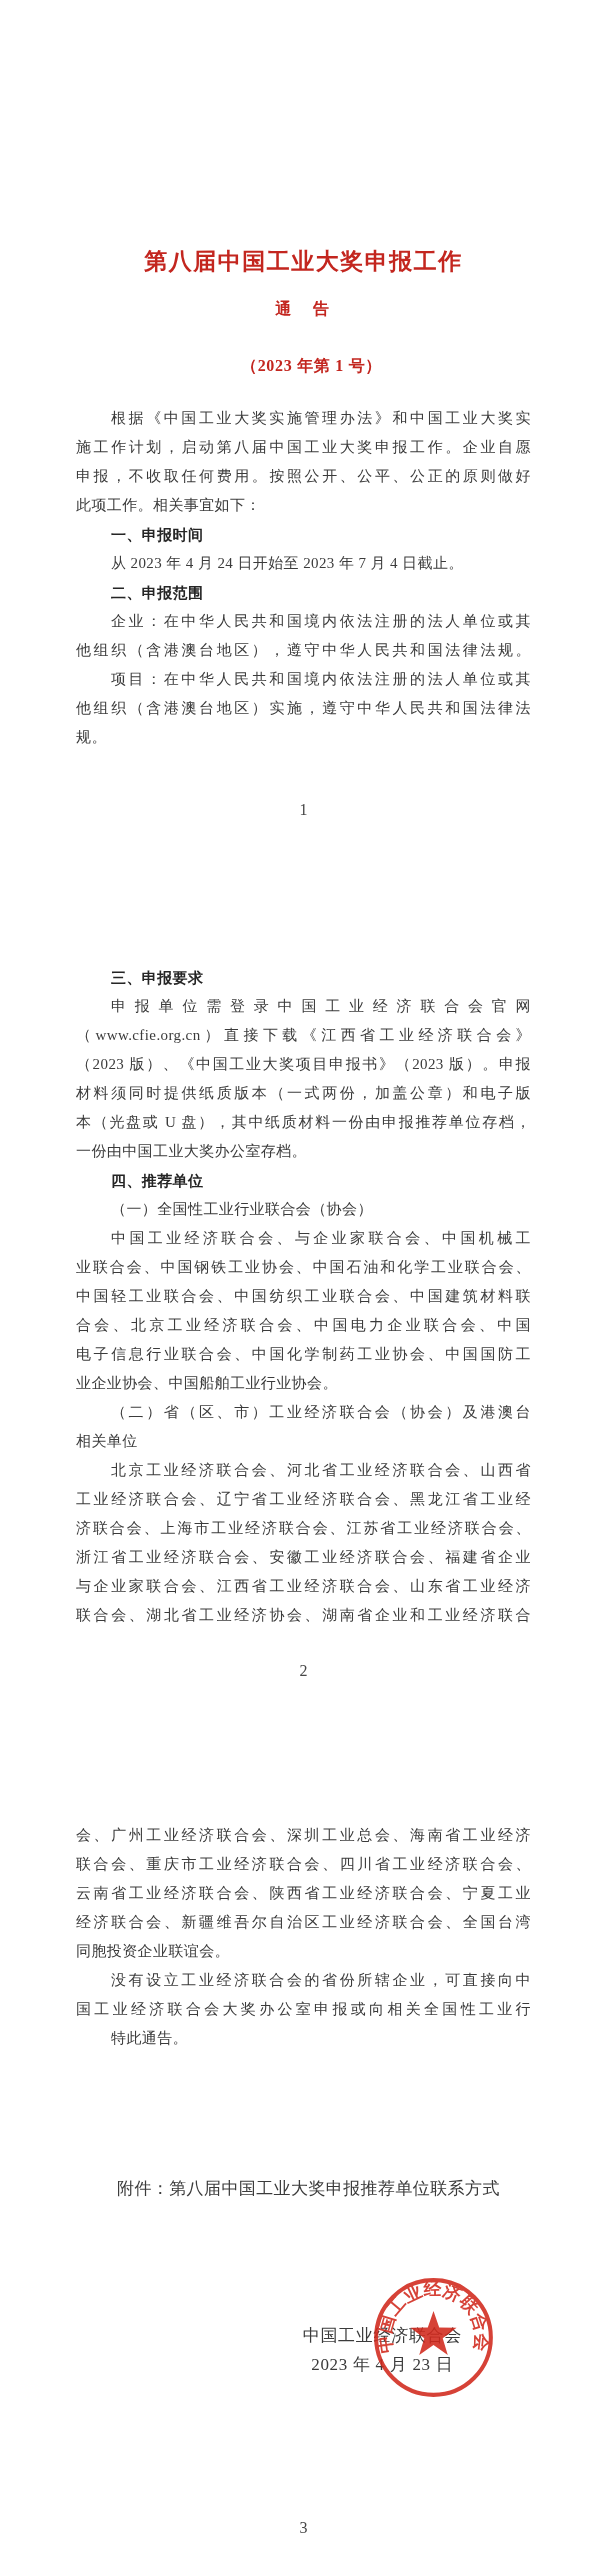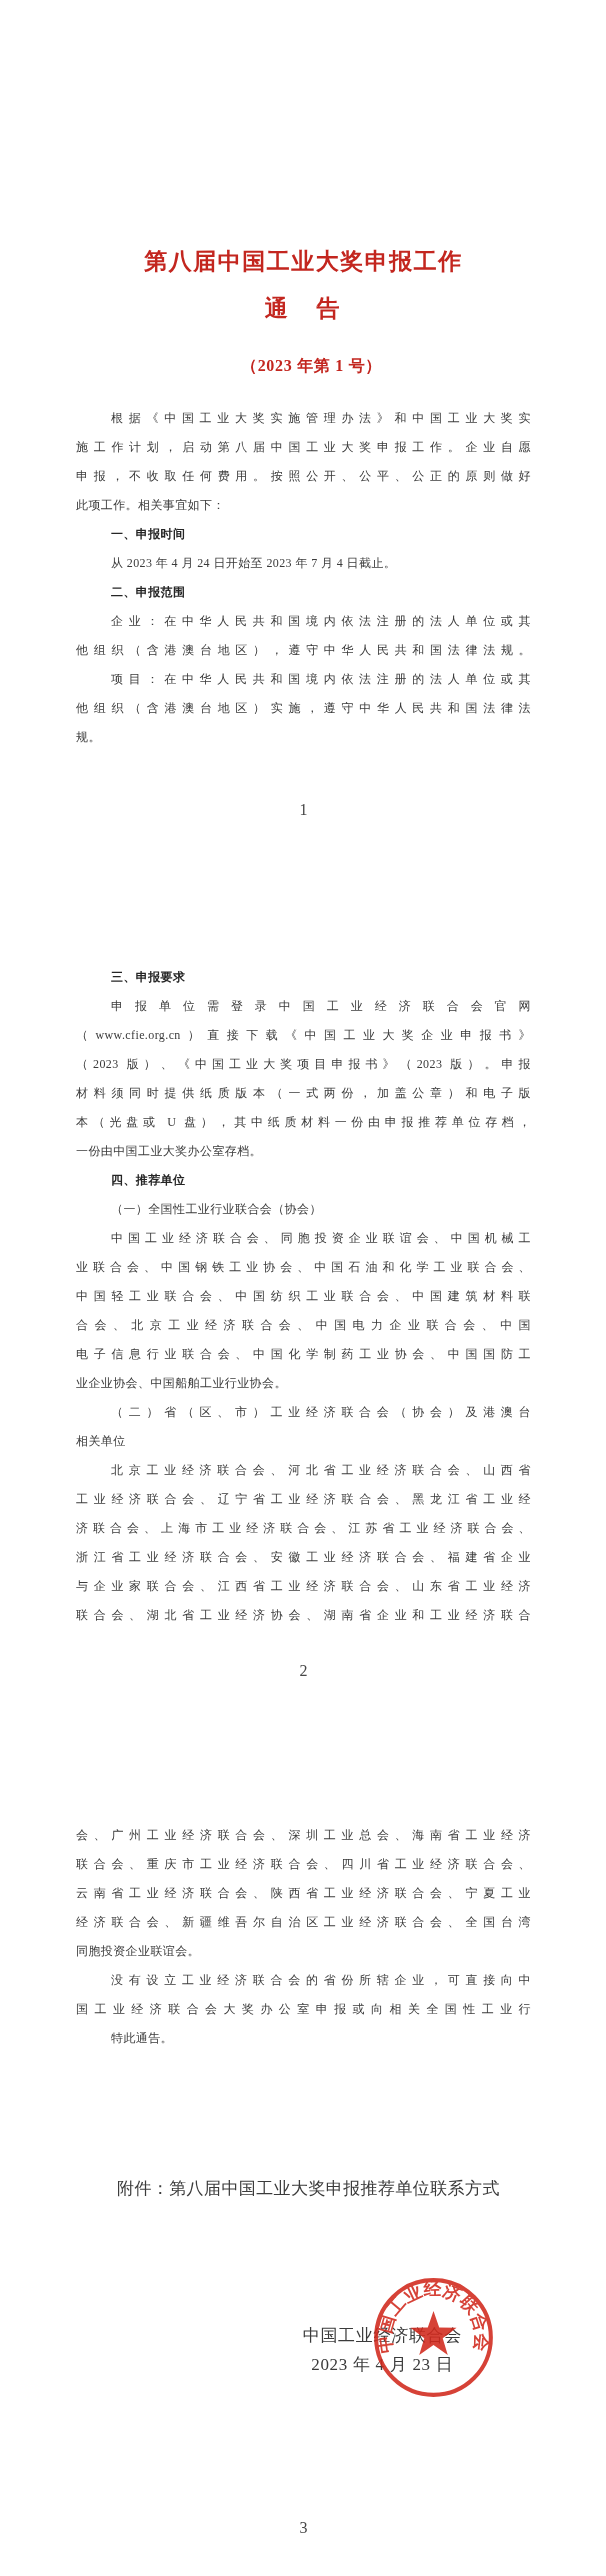--- a/index.html
+++ b/index.html
@@ -8,26 +8,26 @@
     overflow:hidden;
     font-family:"Liberation Serif", serif;
     margin-top:24px;
   }
   
   .title-line {
     position:absolute; left:0; width:607px; text-align:center;
     color:#c3261f; font-weight:bold; font-family:"Liberation Serif", serif;
   }
   #title1 { top:223px; font-size:23px; line-height:29px; letter-spacing:1.5px; }
-  #title2 { top:270px; font-size:23px; line-height:29px; letter-spacing:2.9px;text-align:center; }
+  #title2 { top:270px; font-size:16px; line-height:29px; letter-spacing:2.9px;text-align:center; }
   #docno  { top:332px; font-size:16px; line-height:19px; letter-spacing:0.7px;padding-left:8px; }
   
   .body-block { position:absolute; left:76px; width:455px; }
   .l {
-    min-height:29px; line-height:29px; font-size:12px; color:#3b3b3b;
+    min-height:29px; line-height:29px; font-size:15px; color:#3b3b3b;
     text-align:justify; letter-spacing:0.4px;
     font-family:"Liberation Serif", serif;
   }
   .f { text-align-last:justify; }
   .e { text-align-last:left; }
   .i { text-indent:35px; }
   .hd {
     font-family:"Liberation Sans", sans-serif; font-weight:bold;
     color:#252525; text-align-last:left;
   }
@@ -82,28 +82,28 @@
     <div class="l f">他组织（含港澳台地区），遵守中华人民共和国法律法规。</div>
     <div class="l i f">项目：在中华人民共和国境内依法注册的法人单位或其</div>
     <div class="l f">他组织（含港澳台地区）实施，遵守中华人民共和国法律法</div>
     <div class="l e">规。</div>
   </div>
   <div id="pn1" class="pagenum">1</div>
 
   <div id="p2-body" class="body-block">
     <div class="l i hd">三、申报要求</div>
     <div class="l i f">申报单位需登录中国工业经济联合会官网</div>
-    <div class="l f">（www.cfie.org.cn）直接下载《中国工业大奖企业申报书》</div>
+    <div class="l f">（www.cfie.org.cn）直接下载《江西省工业经济联合会》</div>
     <div class="l f">（2023 版）、《中国工业大奖项目申报书》（2023 版）。申报</div>
     <div class="l f">材料须同时提供纸质版本（一式两份，加盖公章）和电子版</div>
     <div class="l f">本（光盘或 U 盘），其中纸质材料一份由申报推荐单位存档，</div>
     <div class="l e">一份由中国工业大奖办公室存档。</div>
     <div class="l i hd">四、推荐单位</div>
     <div class="l i e">（一）全国性工业行业联合会（协会）</div>
-    <div class="l i f">中国工业经济联合会、同胞投资企业联谊会、中国机械工</div>
+    <div class="l i f">中国工业经济联合会、与企业家联合会、中国机械工</div>
     <div class="l f">业联合会、中国钢铁工业协会、中国石油和化学工业联合会、</div>
     <div class="l f">中国轻工业联合会、中国纺织工业联合会、中国建筑材料联</div>
     <div class="l f">合会、北京工业经济联合会、中国电力企业联合会、中国</div>
     <div class="l f">电子信息行业联合会、中国化学制药工业协会、中国国防工</div>
     <div class="l e">业企业协会、中国船舶工业行业协会。</div>
     <div class="l i f">（二）省（区、市）工业经济联合会（协会）及港澳台</div>
     <div class="l e">相关单位</div>
     <div class="l i f">北京工业经济联合会、河北省工业经济联合会、山西省</div>
     <div class="l f">工业经济联合会、辽宁省工业经济联合会、黑龙江省工业经</div>
     <div class="l f">济联合会、上海市工业经济联合会、江苏省工业经济联合会、</div>

